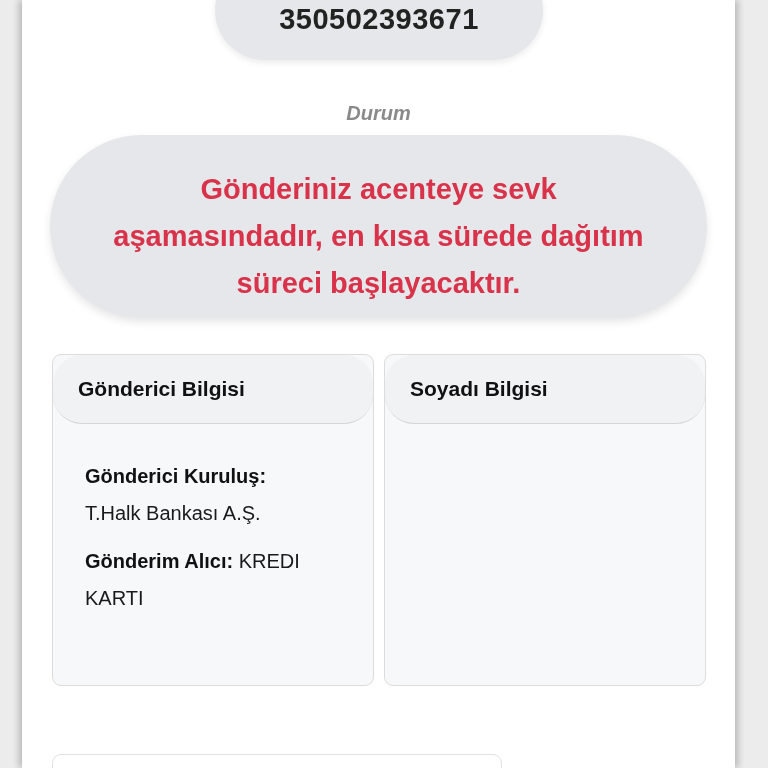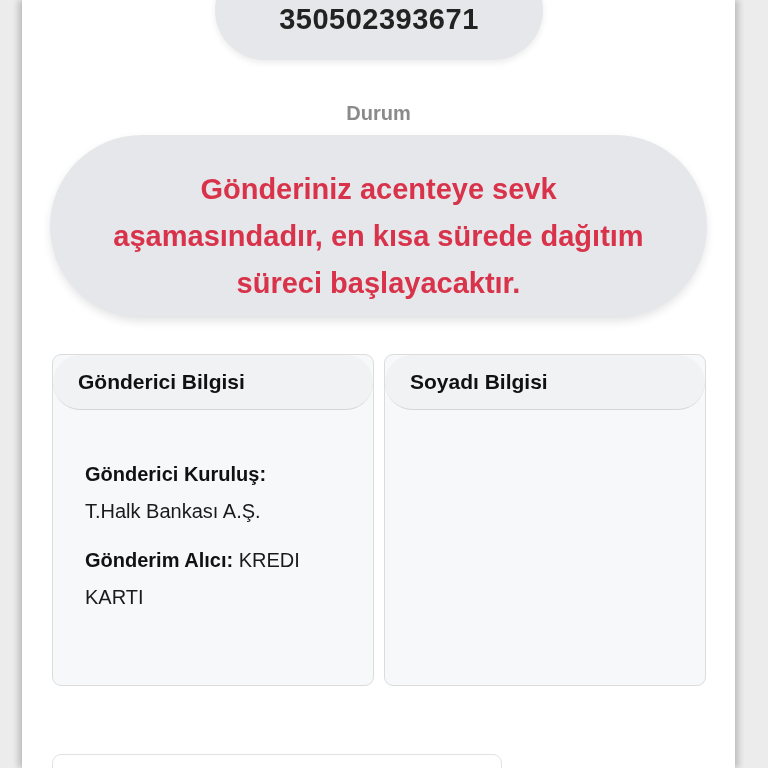--- a/index.html
+++ b/index.html
@@ -26,21 +26,21 @@
     padding-bottom: 24px; box-sizing: border-box;
   }
   .tracking-number {
     font-size: 29px; font-weight: bold; color: #222;
     letter-spacing: 0.5px;
   }
   .status-label {
     position: absolute;
     left: 0; width: 713px; top: 102px;
     text-align: center;
-    font-size: 20px; font-weight: bold; color: #8a8a8a;
+    font-size: 20px; font-weight: bold; color: #8a8a8a; font-style: italic;
   }
   .status-pill {
     position: absolute;
     left: 28px; top: 135px;
     width: 657px; height: 183px;
     background: #e6e7ea;
     border-radius: 92px;
     box-shadow: 0 4px 8px rgba(0,0,0,0.10);
     display: flex; align-items: center; justify-content: center;
     text-align: center;
@@ -57,35 +57,35 @@
     width: 322px; height: 332px;
     background: #f7f8fa;
     border: 1.5px solid #dcdcdc;
     border-radius: 9px;
     box-sizing: border-box;
     overflow: hidden;
   }
   .card.sender { left: 30px; }
   .card.receiver { left: 362px; }
   .card-header {
-    height: 55px;
+    height: 69px;
     background: #f1f2f4;
     border-bottom: 1.5px solid #d6d6d6;
     display: flex; align-items: center;
     padding-left: 25px;
     font-size: 21px; font-weight: bold; color: #111;
     box-sizing: border-box;
     border-radius: 29px;
   }
   .card-body {
     padding: 34px 20px 0 32px;
     font-size: 20px; color: #1a1a1a;
     line-height: 37px;
   }
-  .field { margin-bottom: 11px; margin-top: 12px; }
+  .field { margin-bottom: 11px; }
   .field-label { font-weight: bold; color: #111; }
   .card.partial {
     position: absolute;
     top: 754px; left: 30px;
     width: 450px; height: 60px;
     background: #ffffff;
     border: 1.5px solid #e2e2e2;
     border-radius: 9px;
   }
 </style>

